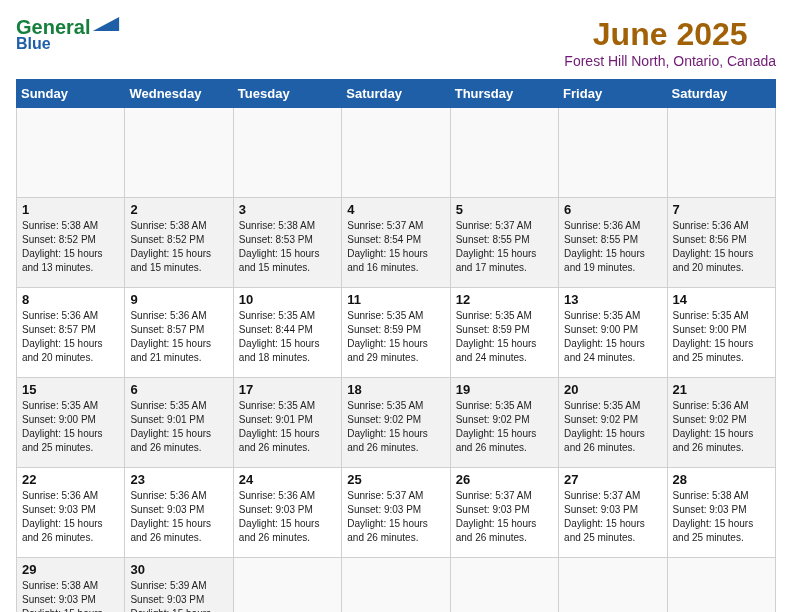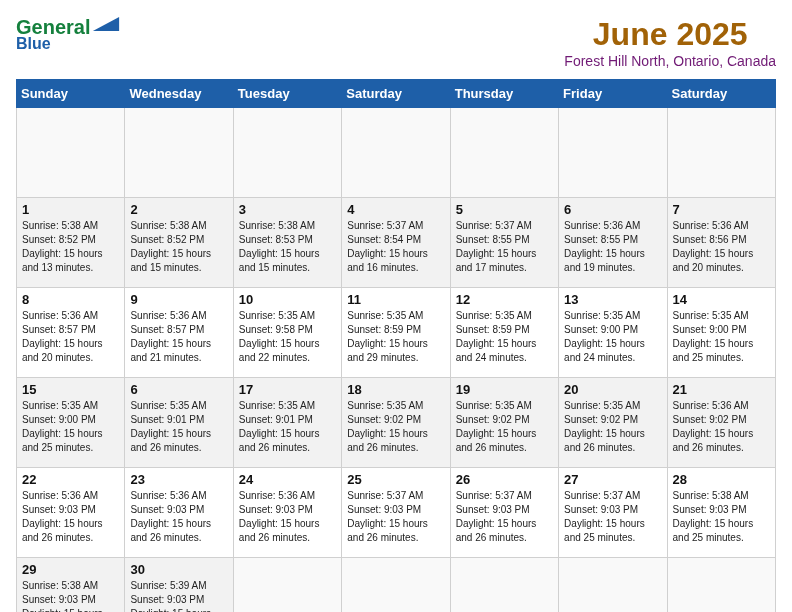--- a/index.html
+++ b/index.html
@@ -190,23 +190,23 @@
         <td>
           <span class="day-num">9</span>
           <div class="cell-text">Sunrise: 5:36 AM</div>
           <div class="cell-text">Sunset: 8:57 PM</div>
           <div class="cell-text">Daylight: 15 hours</div>
           <div class="cell-text">and 21 minutes.</div>
         </td>
         <td>
           <span class="day-num">10</span>
           <div class="cell-text">Sunrise: 5:35 AM</div>
-          <div class="cell-text">Sunset: 9:58 PM</div>
-          <div class="cell-text">Daylight: 15 hours</div>
-          <div class="cell-text">and 22 minutes.</div>
+          <div class="cell-text">Sunset: 8:44 PM</div>
+          <div class="cell-text">Daylight: 15 hours</div>
+          <div class="cell-text">and 18 minutes.</div>
         </td>
         <td>
           <span class="day-num">11</span>
           <div class="cell-text">Sunrise: 5:35 AM</div>
           <div class="cell-text">Sunset: 8:59 PM</div>
           <div class="cell-text">Daylight: 15 hours</div>
           <div class="cell-text">and 29 minutes.</div>
         </td>
         <td>
           <span class="day-num">12</span>

